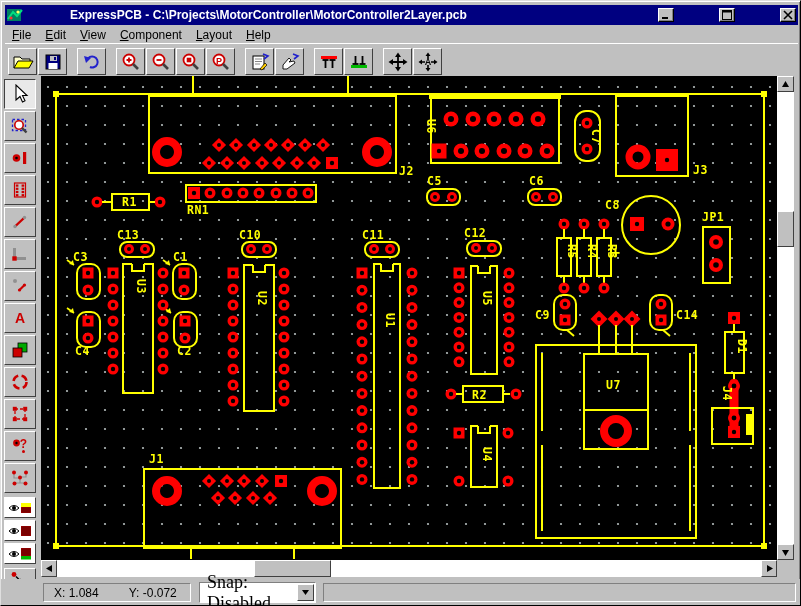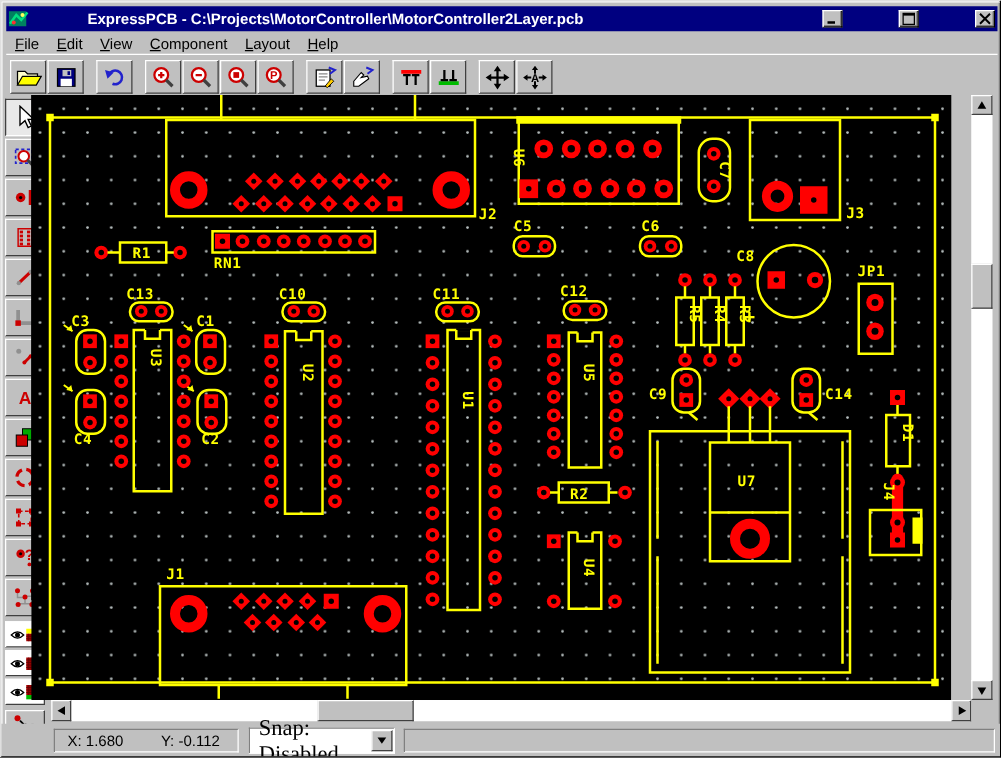--- a/index.html
+++ b/index.html
@@ -25,21 +25,21 @@
   .toolbar{position:absolute;left:4px;top:42px;width:793px;height:33px;border-top:1px solid #fff;}
   .tbtn{position:absolute;top:4px;width:29px;height:27px;background:#c0c0c0;
     border-top:1px solid #fff;border-left:1px solid #fff;border-right:1px solid #404040;border-bottom:1px solid #404040;
     display:flex;align-items:center;justify-content:center;}
   .sidebar{position:absolute;left:0;top:75px;width:40px;height:529px;}
   .sbtn{position:absolute;left:3px;width:32px;background:#c0c0c0;
     border-top:1px solid #fff;border-left:1px solid #fff;border-right:1px solid #404040;border-bottom:1px solid #404040;
     display:flex;align-items:center;justify-content:center;}
   .sbtn.active{background:#e9e9e9;border-top:1px solid #404040;border-left:1px solid #404040;border-right:1px solid #fff;border-bottom:1px solid #fff;}
   .sbtn.layer{background:#ffffff;}
-  .canvas{position:absolute;left:24px;top:75px;width:736px;height:404px;background:#000;}
+  .canvas{position:absolute;left:40px;top:75px;width:736px;height:404px;background:#000;}
   .vscroll{position:absolute;left:776px;top:75px;width:17px;height:484px;background:#fff;}
   .hscroll{position:absolute;left:40px;top:559px;width:736px;height:17px;background:#fff;}
   .scrollbtn{position:absolute;background:#c0c0c0;display:flex;align-items:center;justify-content:center;
     border-top:1px solid #fff;border-left:1px solid #fff;border-right:1px solid #404040;border-bottom:1px solid #404040;}
   .thumb{position:absolute;background:#c0c0c0;
     border-top:1px solid #fff;border-left:1px solid #fff;border-right:1px solid #404040;border-bottom:1px solid #404040;}
   .corner{position:absolute;left:776px;top:559px;width:17px;height:17px;background:#c0c0c0;}
   .statusbar{position:absolute;left:0;top:578px;width:801px;height:26px;background:#c0c0c0;font-size:12px;}
   .spanel{position:absolute;top:4px;height:19px;background:#c0c0c0;
     border-top:1px solid #808080;border-left:1px solid #808080;border-right:1px solid #fff;border-bottom:1px solid #fff;
@@ -835,22 +835,22 @@
       <svg width="9" height="9" viewBox="0 0 9 9">
           <polygon points="8,4.5 2,1 2,8" fill="#000"></polygon>
         </svg>
     </div>
   </div>
 
   <div class="corner"></div>
 
   <div class="statusbar">
     <div class="spanel" style="left:42px;width:148px;">
-      <span style="margin-left:10px;">X: 1.680</span>
-      <span style="margin-left:30px;">Y: -0.112</span>
+      <span style="margin-left:10px;">X: 1.084</span>
+      <span style="margin-left:30px;">Y: -0.072</span>
     </div>
     <div class="combo" style="left:198px;width:117px;">
       <span class="val">Snap:  Disabled</span>
       <span class="drop">
         <svg width="9" height="9" viewBox="0 0 9 9">
             <polygon points="4.5,7 8,2 1,2" fill="#000"></polygon>
           </svg>
       </span>
     </div>
     <div class="spanel" style="left:322px;width:473px;"></div>

